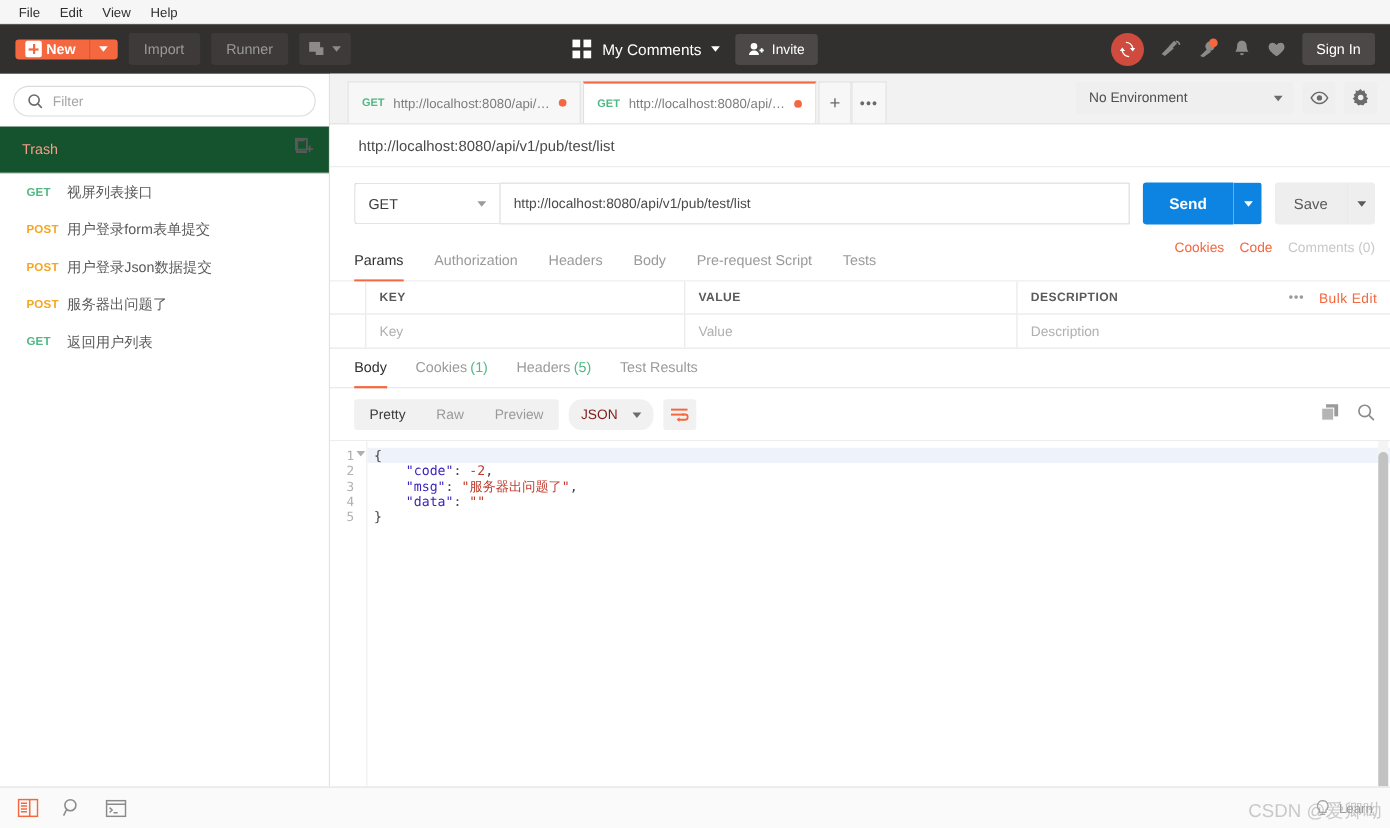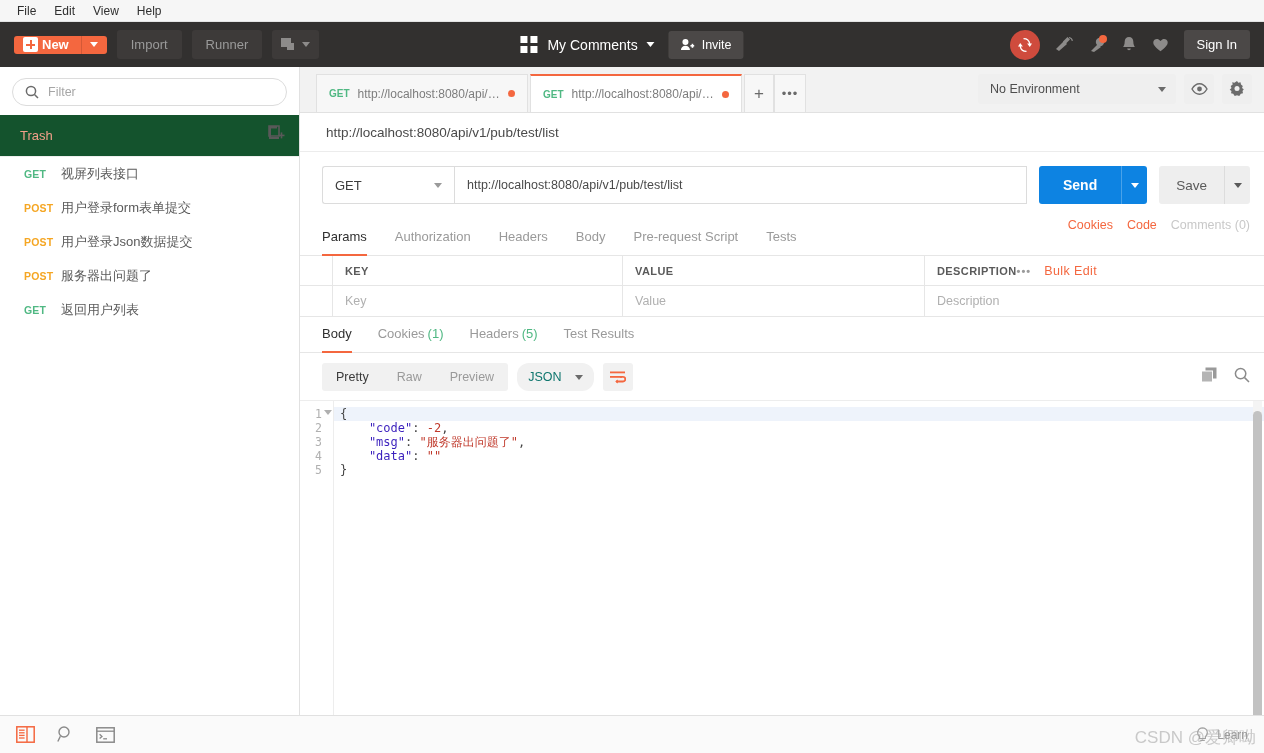--- a/index.html
+++ b/index.html
@@ -217,21 +217,21 @@
   .prow { display: flex; height: 30px; align-items: stretch; }
   .pcell {
     border-right: 1px solid #e6e6e6; display: flex; align-items: center; padding: 0 12px;
     font-size: 11px; color: #5a5a5a; letter-spacing: .4px; font-weight: bold;
   }
   .prow.head { border-bottom: 1px solid #e6e6e6; background: #fff; }
   .prow.empty .pcell { font-weight: normal; font-size: 12.5px; color: #b0b0b0; letter-spacing: 0; }
   .pc-chk { width: 33px; flex: 0 0 33px; border-right: 1px solid #e6e6e6; }
   .pc-key { width: 290px; flex: 0 0 290px; }
   .pc-val { width: 302px; flex: 0 0 302px; }
-  .pc-desc { flex: 1; border-right: 0; display: flex; align-items: center; justify-content: flex-start; }
+  .pc-desc { flex: 1; border-right: 0; display: flex; align-items: center; justify-content: space-between; }
   .bulk { display: flex; align-items: center; gap: 13px; }
 
   .resp-bar {
     display: flex; align-items: center; height: 36px; padding: 0 14px 0 22px;
     border-bottom: 1px solid #e6e6e6;
   }
   .rs-tab {
     font-size: 13px; color: #9a9a9a; margin-right: 26px; cursor: pointer; height: 36px;
     display: flex; align-items: center; border-bottom: 2px solid transparent;
   }
@@ -244,21 +244,21 @@
     display: flex; align-items: center; padding: 0 15px; margin-left: 14px; cursor: pointer;
   }
   .view-bar { display: flex; align-items: center; padding: 10px 14px 9px 22px; gap: 9px; }
   .seg { display: flex; background: #f1f1f1; border-radius: 3px; height: 28px; }
   .seg div {
     font-size: 12.5px; color: #9a9a9a; display: flex; align-items: center; padding: 0 14px; cursor: pointer;
   }
   .seg div.active { color: #3a3a3a; }
   .json-sel {
     height: 28px; background: #f1f1f1; border-radius: 12px; display: flex; align-items: center;
-    gap: 14px; padding: 0 11px; font-size: 12.5px; color: #0f766e; cursor: pointer;
+    gap: 14px; padding: 0 11px; font-size: 12.5px; color: #7f1d1d; cursor: pointer;
   }
   .wrap-btn {
     height: 28px; width: 30px; background: #f1f1f1; border-radius: 3px; display: flex;
     align-items: center; justify-content: center; cursor: pointer;
   }
   .view-right { margin-left: auto; display: flex; align-items: center; gap: 16px; color: #8a8a8a; }
   .code-area { flex: 1; display: flex; min-height: 0; overflow: hidden; border-top: 1px solid #ededed; position: relative; }
   .gutter {
     width: 34px; flex: 0 0 34px; background: #fff; border-right: 1px solid #ededed;
     font-family: "DejaVu Sans Mono", monospace; font-size: 11.5px; color: #b0b0b0;

